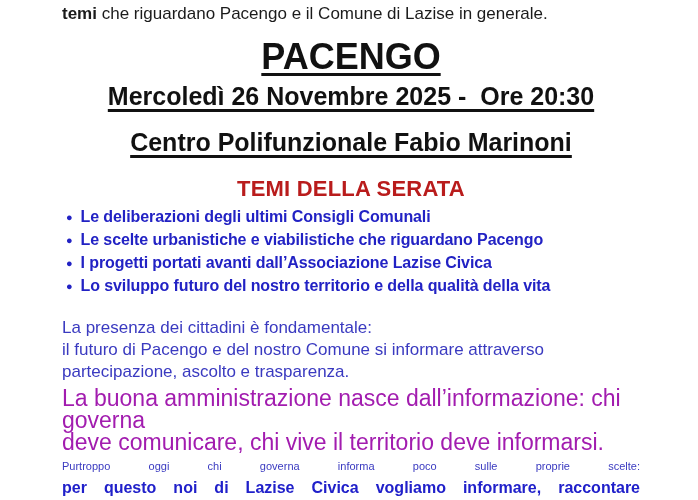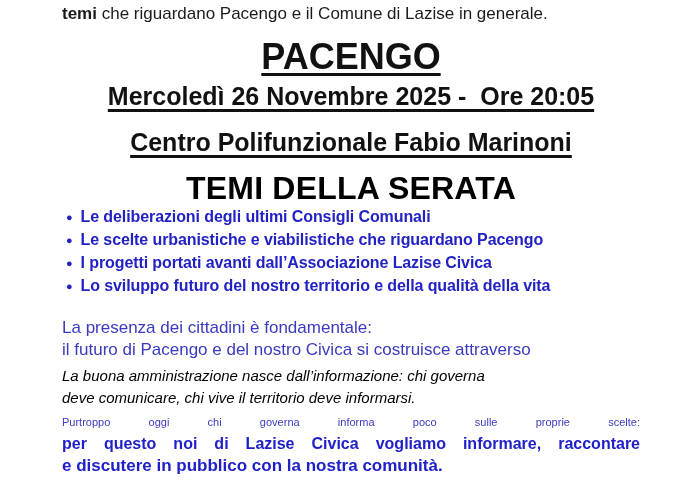--- a/index.html
+++ b/index.html
@@ -38,23 +38,23 @@
     text-decoration-color: #111111;
   }
   .event-title   { font-size: 36px; line-height: 32px; }
   .event-datetime{ font-size: 25px; line-height: 30px; margin-top: 8px; }
   .event-venue   { font-size: 25px; line-height: 30px; margin-top: 16px; }
 
   
   .section-heading {
     text-align: center;
     font-weight: 700;
-    font-size: 32px;
+    font-size: 22px;
     line-height: 31px;
-    color: #000000;
+    color: #b91c1c;
     letter-spacing: 0.2px;
   }
   .temi-heading { margin-top: 16px; }
   .perche-heading { margin-top: 10px; }
 
   
   .bullet-list { margin-top: 2px; }
   .bullet-item {
     display: flex;
     align-items: baseline;
@@ -75,24 +75,23 @@
 
   
   .body-par { margin-top: 19px; }
   .body-line {
     font-size: 17px;
     line-height: 22px;
     color: #3a3ac0;
   }
   .italic-par { margin-top: 4px; }
   .italic-line {
-    font-style: italic;
-    font-size: 15px;
+    font-size: 23px;
     line-height: 22px;
-    color: #000000;
+    color: #a21caf;
   }
 
   
   .closing-par { margin-top: 2px; }
   .closing-line-regular {
     font-size: 11px;
     line-height: 22px;
     color: #3a3ac0;
     text-align: justify;
     text-align-last: justify;
@@ -118,21 +117,21 @@
 
 <div class="page">
   <div class="content">
 
     <div class="intro">
       <span class="lead-bold pre">temi</span><span class="pre"> che riguardano Pacengo e il Comune di Lazise in generale.</span>
     </div>
 
     <div class="event-block">
       <div class="event-title">PACENGO</div>
-      <div class="event-datetime pre">Mercoledì 26 Novembre 2025 -  Ore 20:05</div>
+      <div class="event-datetime pre">Mercoledì 26 Novembre 2025 -  Ore 20:30</div>
       <div class="event-venue">Centro Polifunzionale Fabio Marinoni</div>
     </div>
 
     <div class="section-heading temi-heading">TEMI DELLA SERATA</div>
 
     <div class="bullet-list">
       <div class="bullet-item">
         <span class="bullet-dot">●</span>
         <span>Le deliberazioni degli ultimi Consigli Comunali</span>
       </div>
@@ -146,21 +145,22 @@
       </div>
       <div class="bullet-item">
         <span class="bullet-dot">●</span>
         <span>Lo sviluppo futuro del nostro territorio e della qualità della vita</span>
       </div>
     </div>
 
 
     <div class="body-par">
       <div class="body-line">La presenza dei cittadini è fondamentale:</div>
-      <div class="body-line">il futuro di Pacengo e del nostro Civica si costruisce attraverso</div>
+      <div class="body-line">il futuro di Pacengo e del nostro Comune si informare attraverso</div>
+      <div class="body-line">partecipazione, ascolto e trasparenza.</div>
     </div>
 
     <div class="italic-par">
       <div class="italic-line">La buona amministrazione nasce dall’informazione: chi governa</div>
       <div class="italic-line">deve comunicare, chi vive il territorio deve informarsi.</div>
     </div>
 
     <div class="closing-par">
       <div class="closing-line-regular">Purtroppo oggi chi governa informa poco sulle proprie scelte:</div>
       <div class="closing-line-bold-justified">per questo noi di Lazise Civica vogliamo informare, raccontare</div>

